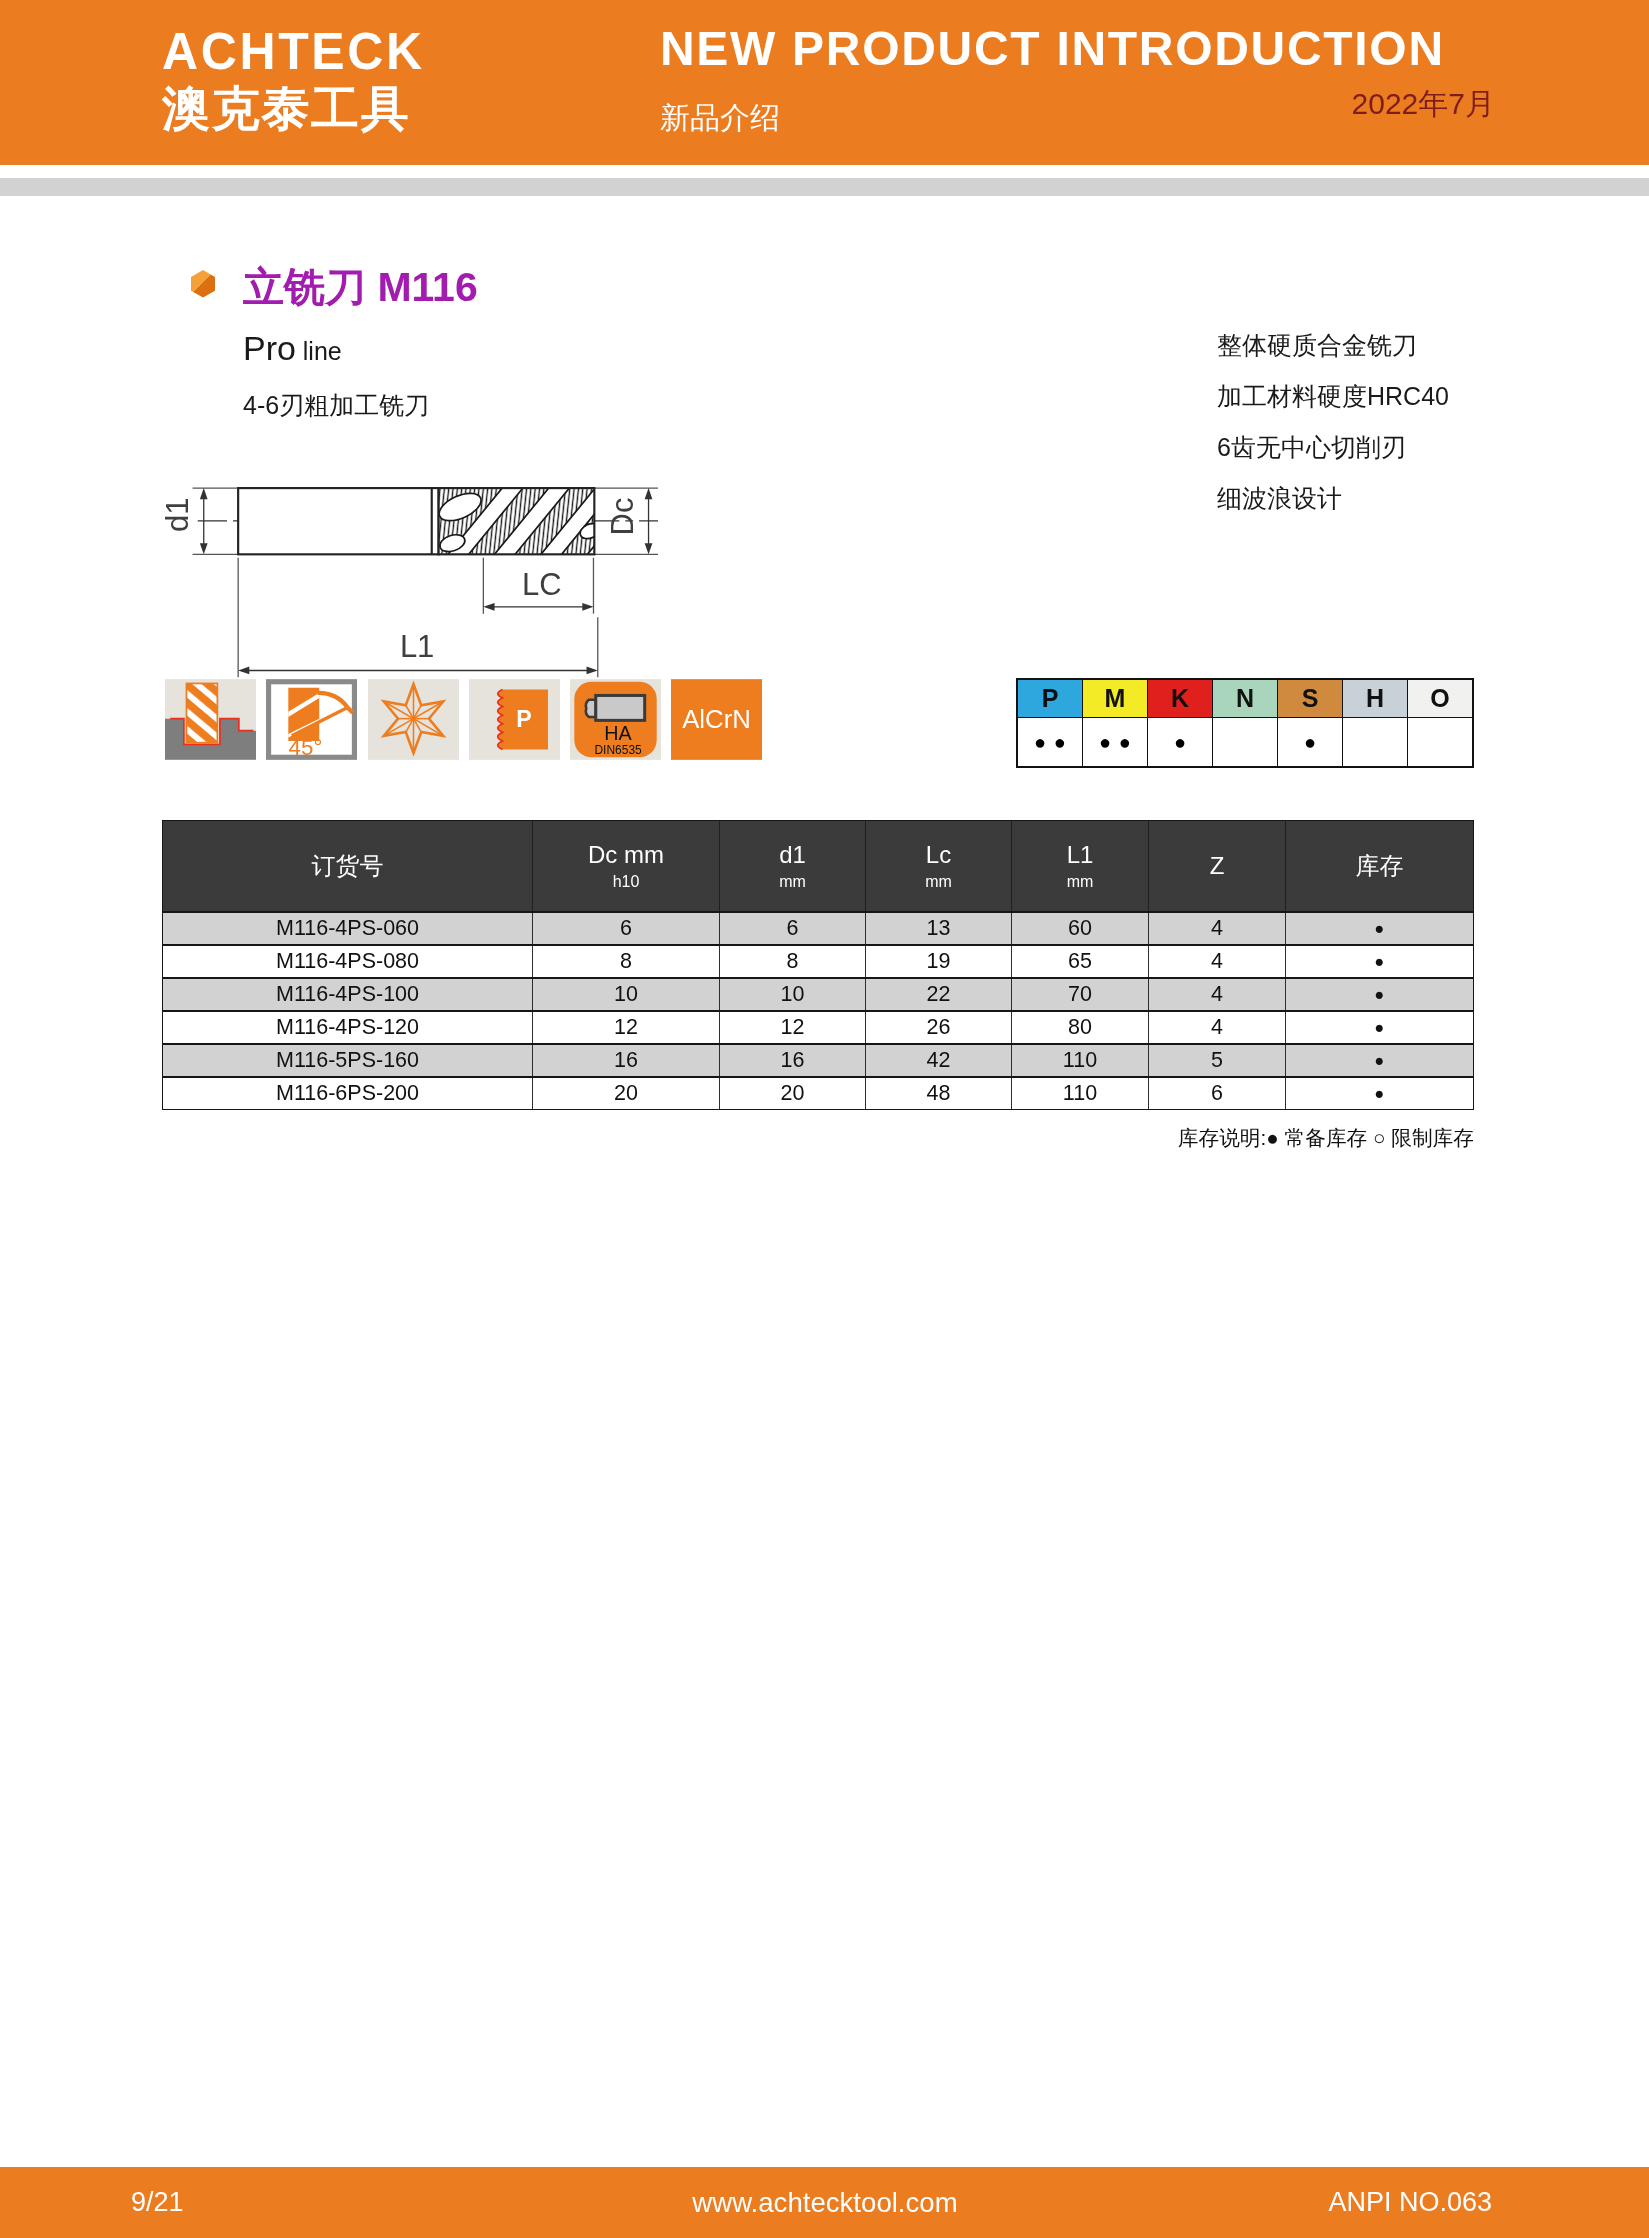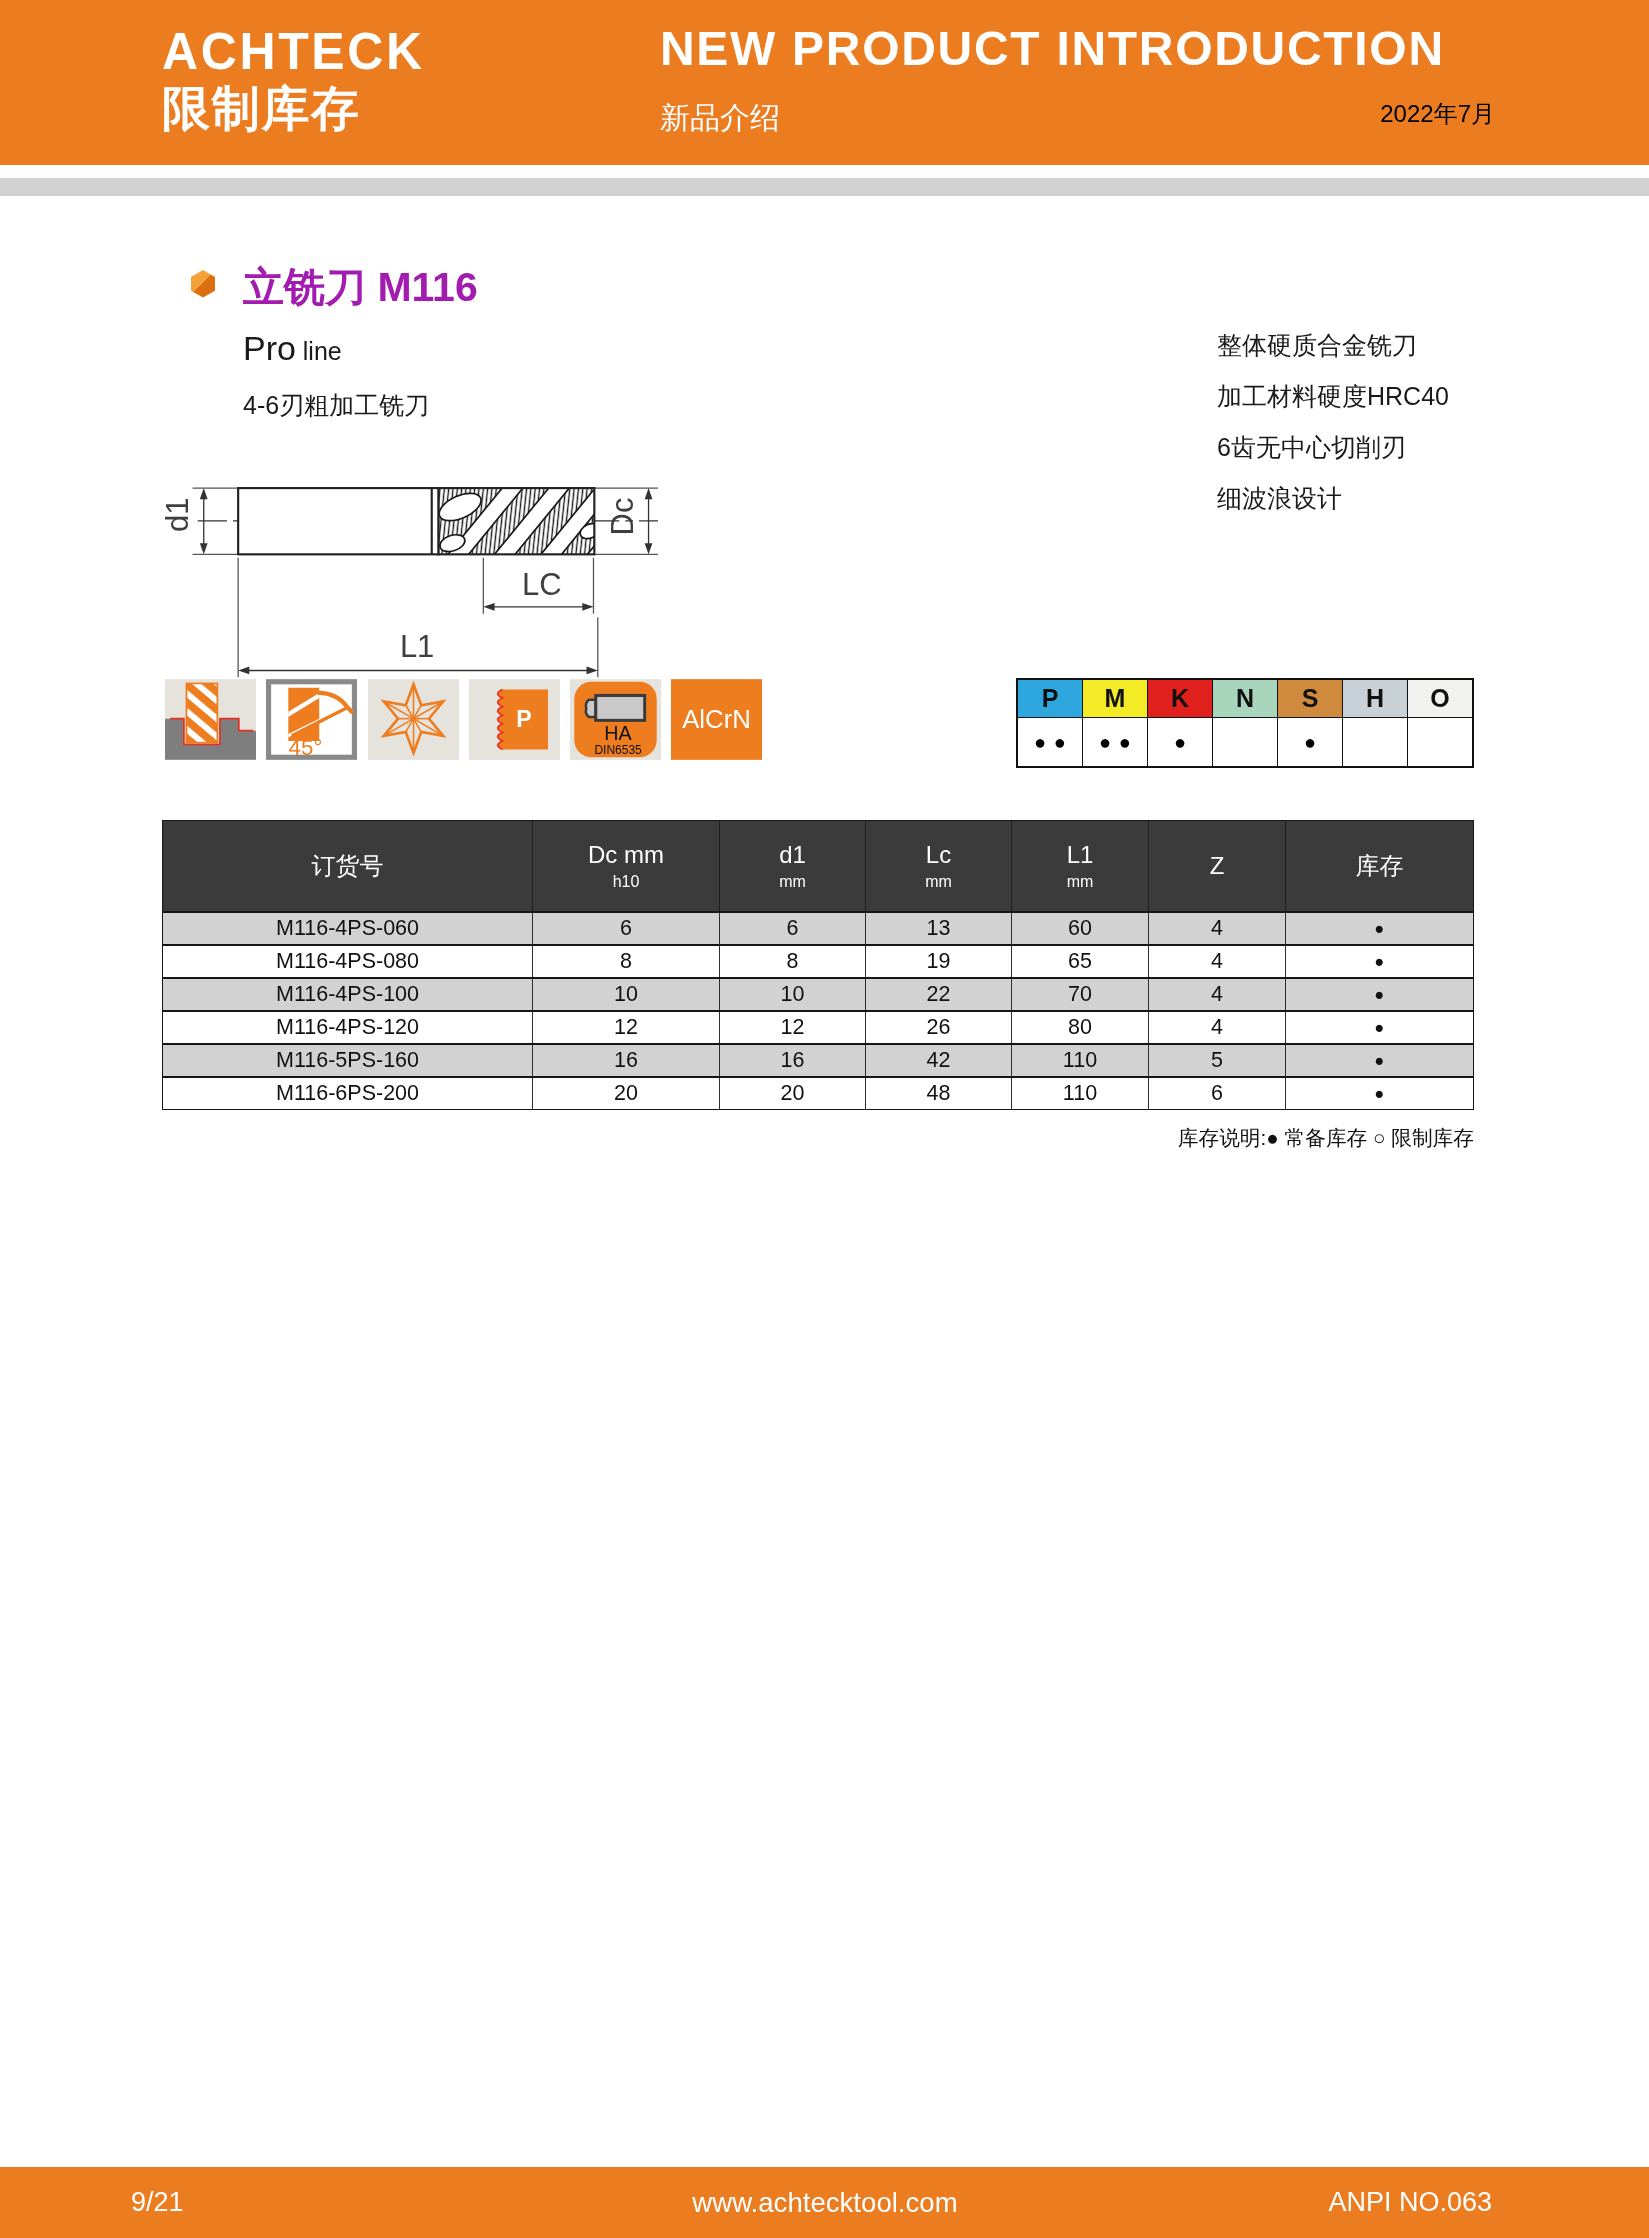--- a/index.html
+++ b/index.html
@@ -7,21 +7,21 @@
     position:relative;width:1650px;height:2238px;background:#ffffff;
     font-family:"Liberation Sans","DejaVu Sans",sans-serif;overflow:hidden;
   }
   
   .hdr{position:absolute;left:0;top:0;width:1650px;height:165px;background:#EC7C20;}
   .logo-en{position:absolute;left:162px;top:20.7px;color:#fff;font-weight:bold;font-size:50px;
     letter-spacing:2.6px;transform:scaleY(1.05);transform-origin:left top;}
   .logo-cn{position:absolute;left:162px;top:77px;color:#fff;font-weight:bold;font-size:48px;letter-spacing:1.7px;}
   .hdr-title{position:absolute;left:660px;top:20.7px;color:#fff;font-weight:bold;font-size:48px;letter-spacing:1.7px;}
   .hdr-sub{position:absolute;left:660px;top:98px;color:#fff;font-size:30px;}
-  .hdr-date{position:absolute;right:155px;top:98px;color:#000000;font-size:24px;}
+  .hdr-date{position:absolute;right:155px;top:84px;color:#7f1d1d;font-size:30px;}
   .gray-bar{position:absolute;left:0;top:178px;width:1650px;height:18px;background:#D2D2D2;}
   
   .hex{position:absolute;left:191px;top:270px;width:24px;height:27.6px;
     background:linear-gradient(135deg,#F5A139 48%,#DC6F10 48%);
     clip-path:polygon(50% 0,100% 25%,100% 75%,50% 100%,0 75%,0 25%);}
   .ptitle{position:absolute;left:243px;top:260px;font-size:41px;font-weight:bold;color:#a21caf;}
   .pline{position:absolute;left:243px;top:329px;color:#1a1a1a;}
   .pline .big{font-size:34px;}
   .pline .small{font-size:25px;margin-left:6.9px;}
   .psub{position:absolute;left:243px;top:389px;font-size:25px;color:#1a1a1a;}
@@ -64,21 +64,21 @@
   .ftr .site{position:absolute;left:0;width:1650px;text-align:center;line-height:71px;font-size:27.6px;}
   .ftr .doc{position:absolute;right:158px;top:0;line-height:71px;font-size:27px;}
 </style>
 </head>
 <body>
 
 <div id="page">
 
   <div class="hdr" style="background: rgb(236, 124, 32);">
     <div class="logo-en">ACHTECK</div>
-    <div class="logo-cn">限制库存</div>
+    <div class="logo-cn">澳克泰工具</div>
     <div class="hdr-title">NEW PRODUCT INTRODUCTION</div>
     <div class="hdr-sub">新品介绍</div>
     <div class="hdr-date">2022年7月</div>
   </div>
   <div class="gray-bar"></div>
 
   <div class="hex"></div>
   <div class="ptitle">立铣刀 M116</div>
   <div class="pline">
     <span class="big">Pro</span><span class="small">line</span>

